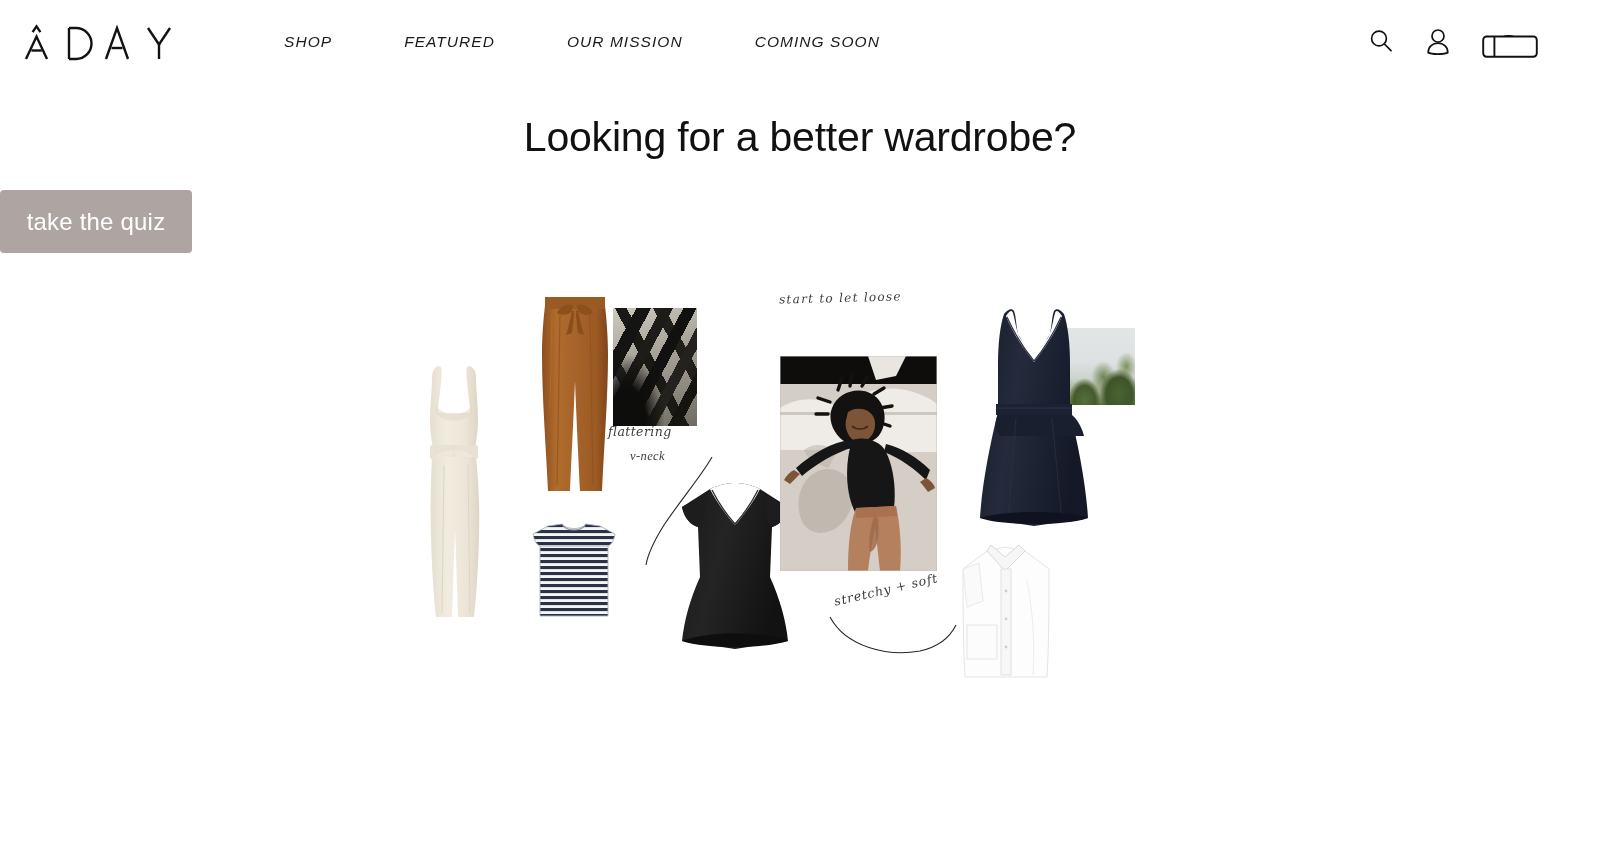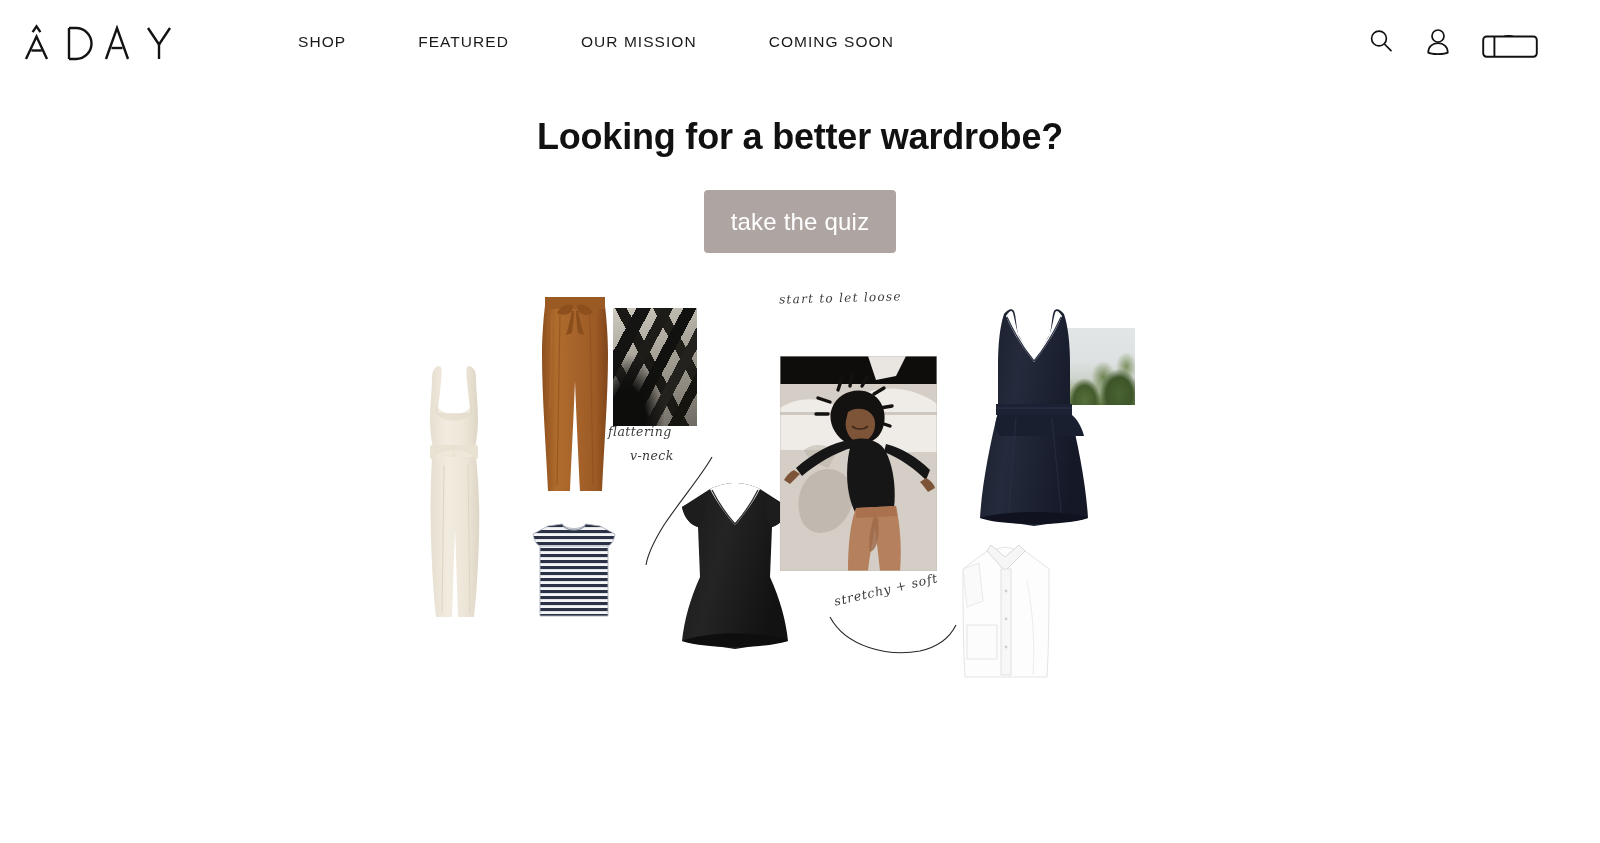--- a/index.html
+++ b/index.html
@@ -28,24 +28,25 @@
     top: 20px;
     height: 46px;
     display: flex;
     align-items: center;
     cursor: pointer;
   }
   .logo svg { display: block; }
 
   .nav {
     position: absolute;
-    left: 298px;
+    left: 284px;
     top: 31px;
     display: flex;
     align-items: flex-start;
+    font-style: italic;
   }
   .nav-item {
     font-size: 15.5px;
     letter-spacing: 1.05px;
     color: #1a1a1a;
     text-transform: uppercase;
     font-weight: 400;
     cursor: pointer;
     white-space: nowrap;
     line-height: 22px;
@@ -62,31 +63,31 @@
   }
   .hicon { cursor: pointer; display: block; }
   .hicon svg { display: block; }
 
   
   .hero {
     text-align: center;
     margin-top: 26px;
   }
   .hero-title {
-    font-size: 36px;
-    font-weight: 700;
+    font-size: 41px;
+    font-weight: 400;
     color: #111111;
     letter-spacing: -0.2px;
     line-height: 50px;
     margin: 0;
   }
   .hero-cta-wrap {
     margin-top: 28px;
     display: flex;
-    justify-content: center;
+    justify-content: flex-start;
   }
   .quiz-btn {
     background: #aea4a2;
     color: #ffffff;
     border: none;
     border-radius: 4px;
     width: 192px;
     height: 63px;
     font-size: 24px;
     font-weight: 300;
@@ -160,21 +161,21 @@
     color: #3b3b3b;
     white-space: nowrap;
     font-weight: 400;
   }
   .hw-vneck {
     left: 608px; top: 135px;
     font-size: 12.5px;
     line-height: 24px;
     letter-spacing: 0.4px;
   }
-  .hw-vneck .l2 { display: block; padding-left: 22px; }
+  .hw-vneck .l2 { display: block; padding-left: 22px; font-family: Liberation Serif, serif; }
   .hw-loose {
     left: 779px; top: 367px;
     font-size: 12px;
     letter-spacing: 1.3px;
     transform: rotate(-1.5deg);
   }
   .hw-stretchy {
     left: 833px; top: 297px;
     font-size: 12.5px;
     letter-spacing: 0.8px;

